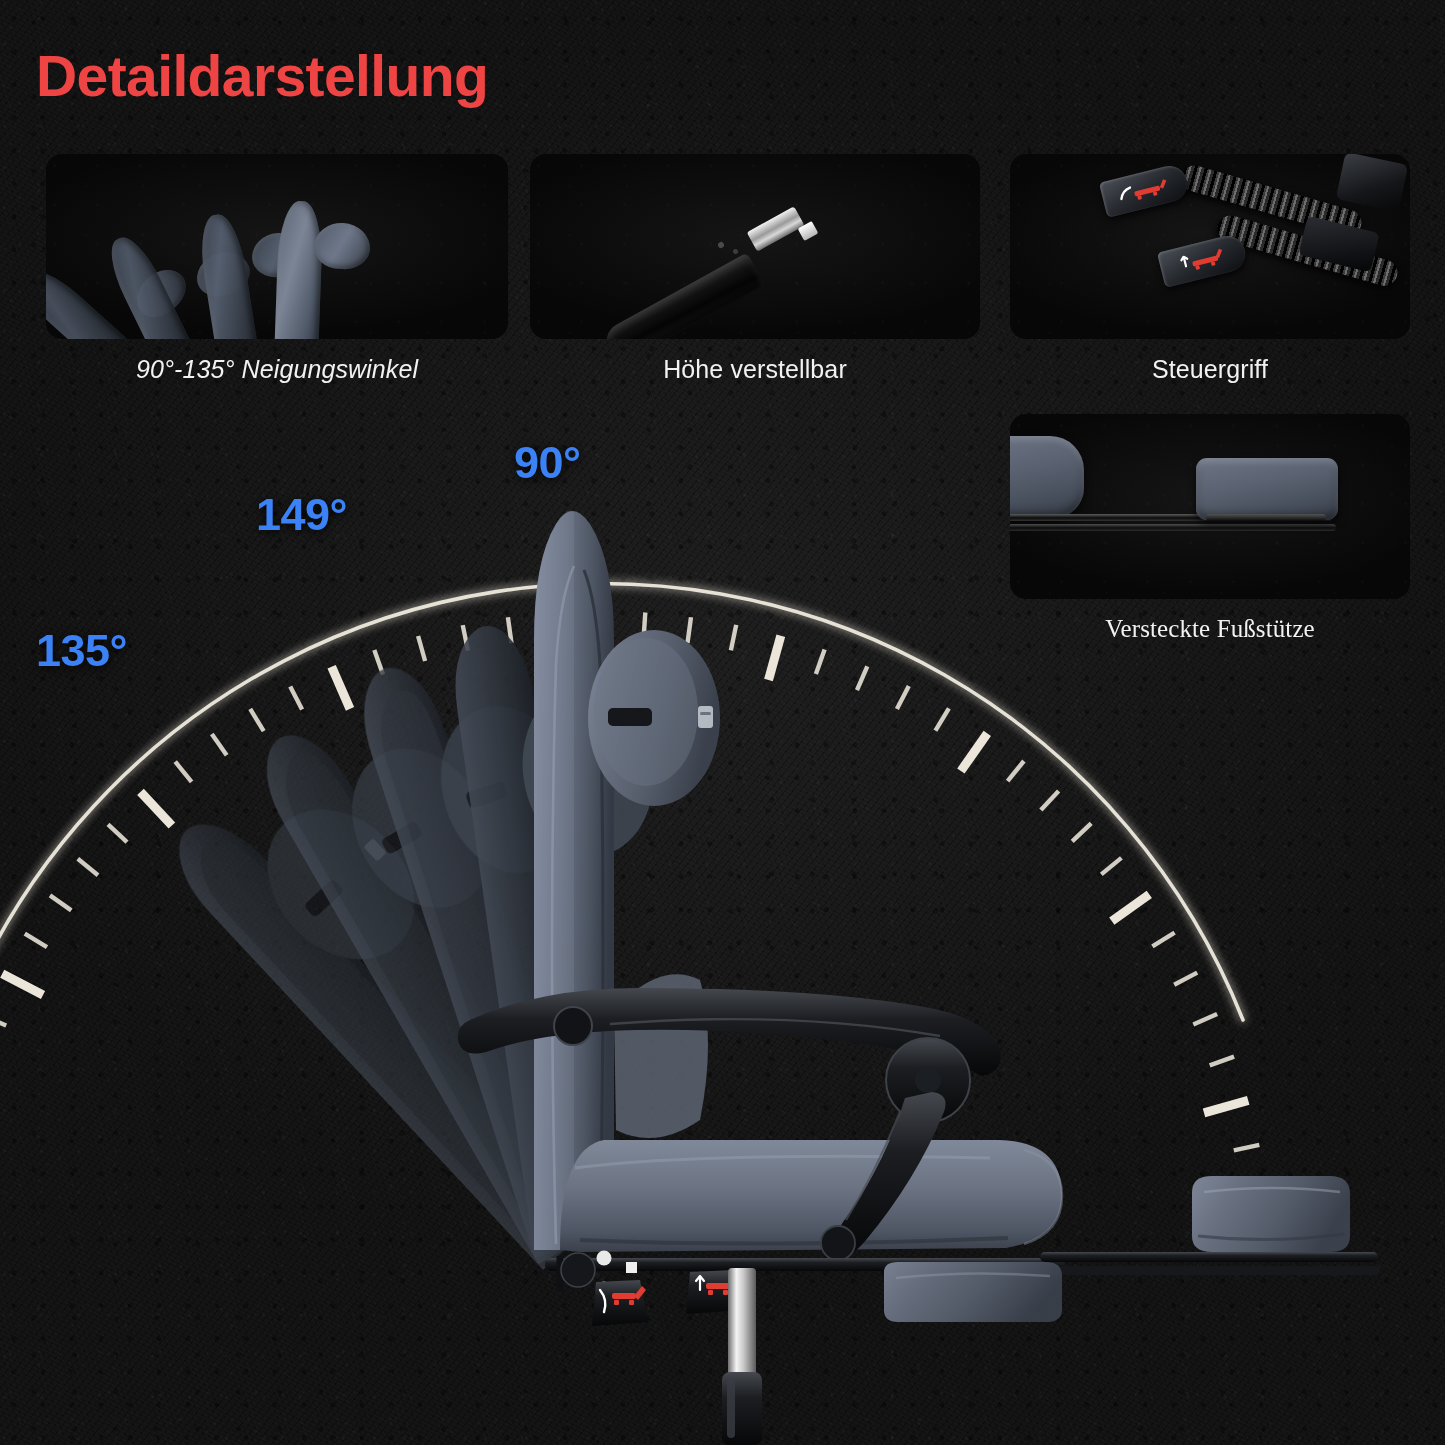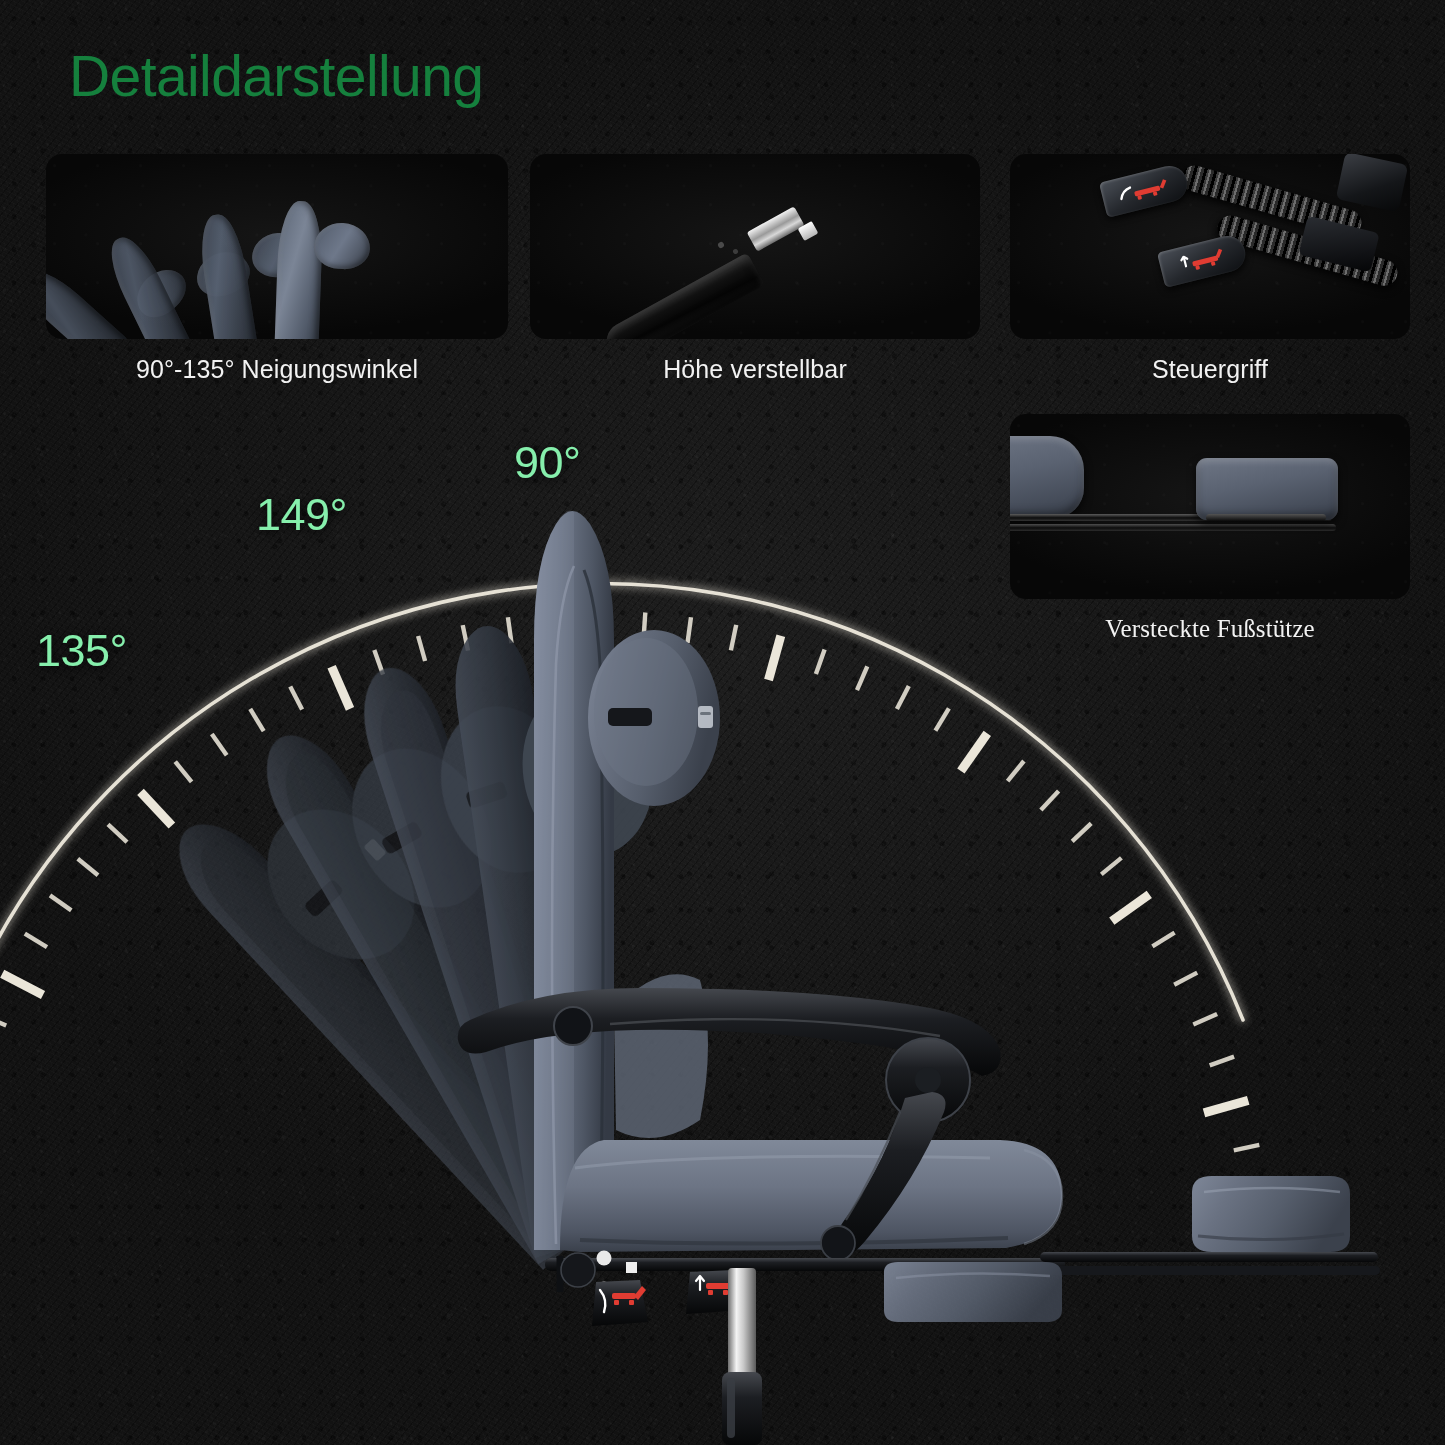--- a/index.html
+++ b/index.html
@@ -35,42 +35,42 @@
     background-image:
       repeating-linear-gradient(27deg, rgba(255,255,255,.014) 0 1px, transparent 1px 4px),
       repeating-linear-gradient(-51deg, rgba(0,0,0,.30) 0 1px, transparent 1px 6px),
       repeating-linear-gradient(73deg, rgba(255,255,255,.010) 0 1px, transparent 1px 5px);
   }
 
   #stage { position:absolute; inset:0; z-index:2; }
 
   
   #page-title {
-    position:absolute; left:69px; top:48px;
-    font-size:57px; font-weight:normal; letter-spacing:-.6px;
-    color:#15803d; line-height:1;
+    position:absolute; left:36px; top:48px;
+    font-size:57px; font-weight:bold; letter-spacing:-.6px;
+    color:#ef4444; line-height:1;
   }
 
   
   .feature-card { position:absolute; }
   .card-media {
     position:relative; width:100%; border-radius:16px; overflow:hidden;
     background:#070707;
     background-image:
       radial-gradient(circle at 20% 30%, rgba(255,255,255,.018) 0 1px, transparent 2px),
       radial-gradient(circle at 70% 65%, rgba(255,255,255,.014) 0 1px, transparent 2px),
       radial-gradient(ellipse 80% 70% at 50% 45%, rgba(26,26,26,.75), rgba(4,4,4,0) 75%);
     background-size:43px 39px, 57px 49px, 100% 100%;
   }
   .card-caption {
     text-align:center; font-size:25px; font-weight:500;
     color:#f2f2f2; margin-top:16px; letter-spacing:.1px; white-space:nowrap;
   }
 
-  #card-tilt      { left:46px;   top:154px; width:462px; }
+  #card-tilt      { left:46px;   top:154px; width:462px;font-style:italic; }
   #card-tilt   .card-media { height:185px; }
   #card-height    { left:530px;  top:154px; width:450px; }
   #card-height .card-media { height:185px; }
   #card-lever     { left:1010px; top:154px; width:400px; }
   #card-lever  .card-media { height:185px; }
   #card-footrest  { left:1010px; top:414px; width:400px;font-family:Liberation Serif, serif; }
   #card-footrest .card-media { height:185px; }
 
   
   .mini-back {
@@ -129,22 +129,22 @@
     background:linear-gradient(168deg,#6e7685 0%,#5a6271 42%,#454c59 78%,#353b46 100%);
     box-shadow:inset 0 3px 7px rgba(255,255,255,.2), inset 0 -5px 9px rgba(0,0,0,.45), 0 4px 9px rgba(0,0,0,.7);
   }
   .fr-rail {
     position:absolute; height:7px; border-radius:4px;
     background:linear-gradient(180deg,#5c5c5c,#0c0c0c 55%,#333);
   }
 
   
   .angle-label {
-    position:absolute; font-size:45px; font-weight:normal;
-    color:#86efac; letter-spacing:-.5px; line-height:1;
+    position:absolute; font-size:45px; font-weight:bold;
+    color:#3b82f6; letter-spacing:-.5px; line-height:1;
     text-shadow:0 2px 10px rgba(0,0,0,.85);
   }
   #angle-135 { left:36px;  top:628px; }
   #angle-115 { left:256px; top:492px; }
   #angle-90  { left:514px; top:440px; }
 
   
   #protractor { position:absolute; left:0; top:380px; width:1445px; height:980px; }
 
   

